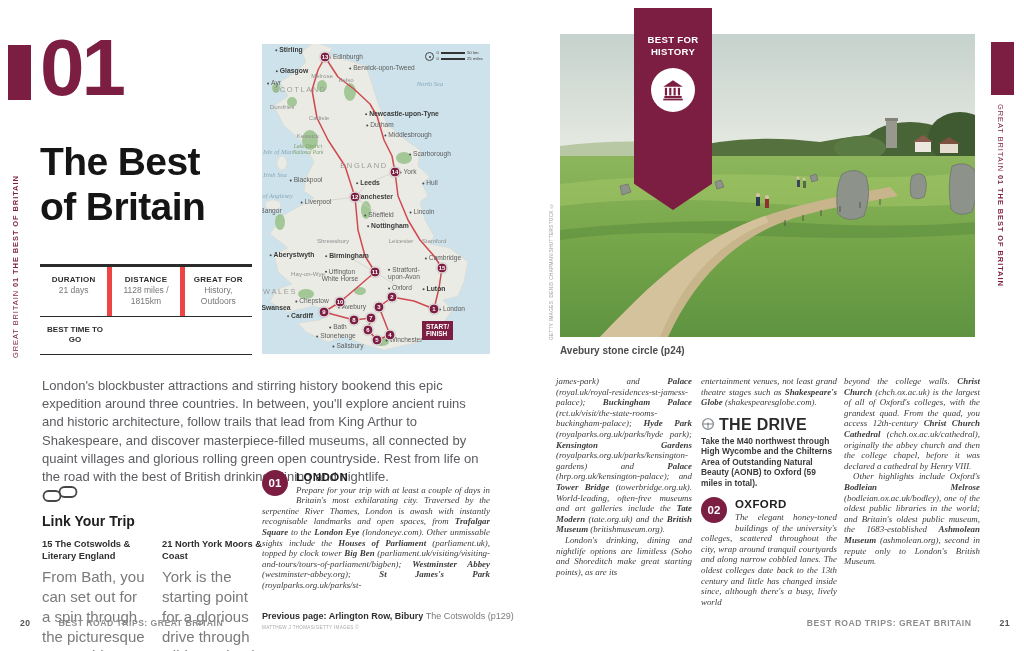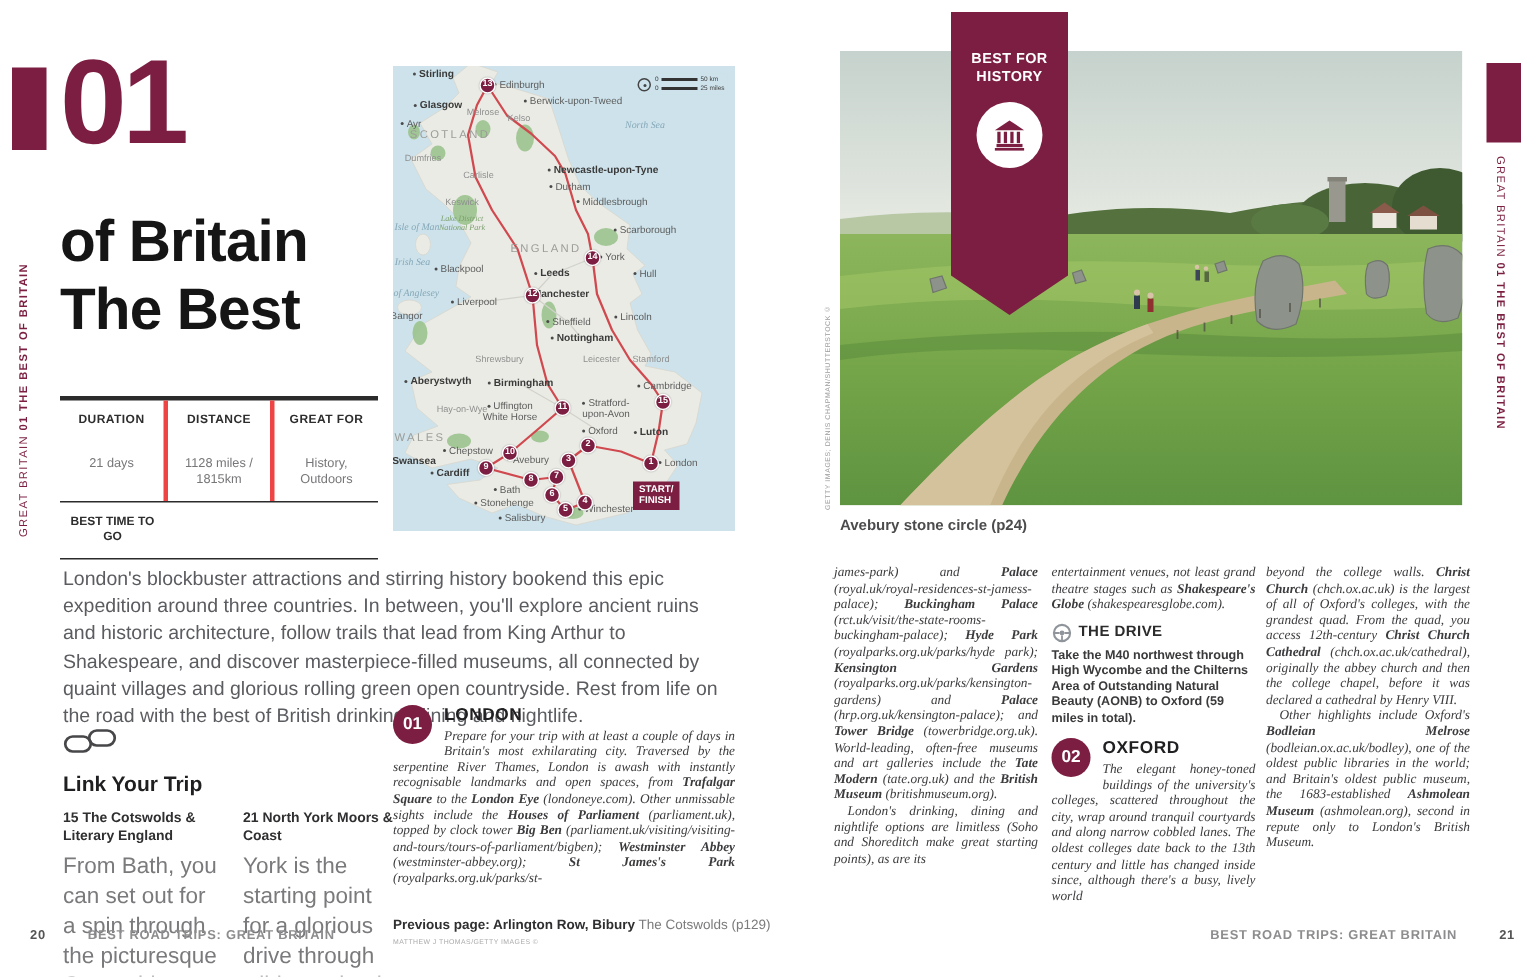--- a/index.html
+++ b/index.html
@@ -21,23 +21,23 @@
   
   .trip-num { position:absolute; left:40px; top:28px; font-size:80px; font-weight:800;
               letter-spacing:-3px; color:#7C1E41; line-height:1; }
   .page-title { position:absolute; left:40px; top:140px; font-size:39px; font-weight:700;
                 color:#151515; line-height:1.15; letter-spacing:-0.6px; }
 
   
   .infobox { position:absolute; left:40px; top:264px; width:212px; border-top:3px solid #2b2b2b; }
   .infobox .row1 { display:flex; }
   .infobox .cell { flex:1; text-align:center; padding:8px 3px 9px; }
-  .infobox .cell + .cell { border-left:3px solid #ef4444; }
+  .infobox .cell + .cell { border-left:5px solid #ef4444; }
   .infobox .lab { font-size:8px; font-weight:700; color:#2d2d2d; letter-spacing:.3px; }
-  .infobox .val { font-size:8.5px; color:#77777a; margin-top:19px; line-height:1.3; }
+  .infobox .val { font-size:8.5px; color:#77777a; margin-top:1px; line-height:1.3; }
   .infobox .row2 { display:flex; border-top:1.5px solid #2b2b2b; border-bottom:1.5px solid #2b2b2b; }
   .infobox .row2 .c1 { width:33%; text-align:center; padding:8px 2px; font-size:8px; font-weight:700;
                        color:#2d2d2d; line-height:1.3; }
   .infobox .row2 .c2 { flex:1; border-left:1px solid #d2d2d2; padding:8px 8px; font-size:8.5px;
                        color:#77777a; line-height:1.35; text-align:center; }
 
   
   .map { position:absolute; left:262px; top:44px; width:228px; height:310px; background:#cde2ea; overflow:hidden; }
   .map svg.base { position:absolute; left:0; top:0; }
   .map-overlay { position:absolute; inset:0; }
@@ -84,21 +84,21 @@
   .serifcol p.ind { text-indent:9px; }
   .stopnum { flex:0 0 auto; width:26px; height:26px; border-radius:50%; background:#7C1E41; color:#fff;
              font-family:"Liberation Sans", sans-serif; font-size:11.5px; font-weight:700; line-height:26px;
              text-align:center; margin:2px 8px 2px 0; }
   .sec-name { font-family:"Liberation Sans", sans-serif; font-size:11.5px; font-weight:700;
               letter-spacing:.4px; color:#202022; padding-top:3px; }
   .headwrap { overflow:visible; }
   .floatnum { float:left; margin:2px 8px 2px 0; }
   .drive { margin:7px 0 7px; font-family:"Liberation Sans", sans-serif; }
   .drive .d-head { display:flex; align-items:center; gap:4px; margin-bottom:2px; }
-  .drive .d-label { font-size:10px; font-weight:700; color:#2b2b2b; letter-spacing:.3px; }
+  .drive .d-label { font-size:16px; font-weight:700; color:#2b2b2b; letter-spacing:.3px; }
   .drive .d-body { font-size:8.4px; font-weight:700; color:#3a3a3c; line-height:1.25; }
 
   
   .london-col { left:262px; top:468px; width:228px; }
   .prev-cap { position:absolute; left:262px; top:611px; width:260px; font-size:9px; line-height:1.3; }
   .prev-cap .b { font-weight:700; color:#2f2f31; }
   .prev-cap .n { color:#7b7b7d; }
   .prev-cap .credit { display:block; font-size:4.6px; color:#aaaaac; letter-spacing:.3px; margin-top:2px;
                       text-transform:uppercase; }
 
@@ -138,22 +138,22 @@
   <div class="spine-text left">
     <span class="series">GREAT BRITAIN </span><span class="trip">01 THE BEST OF BRITAIN</span>
   </div>
   <div class="spine-block right"></div>
   <div class="spine-text right">
     <span class="series">GREAT BRITAIN </span><span class="trip">01 THE BEST OF BRITAIN</span>
   </div>
 
   <div class="trip-num">01</div>
   <div class="page-title">
+    <div>The Best</div>
     <div>of Britain</div>
-    <div>The Best</div>
   </div>
 
   <div class="infobox">
     <div class="row1">
       <div class="cell">
         <div class="lab">DURATION</div>
         <div class="val">21 days</div>
       </div>
       <div class="cell">
         <div class="lab">DISTANCE</div>

